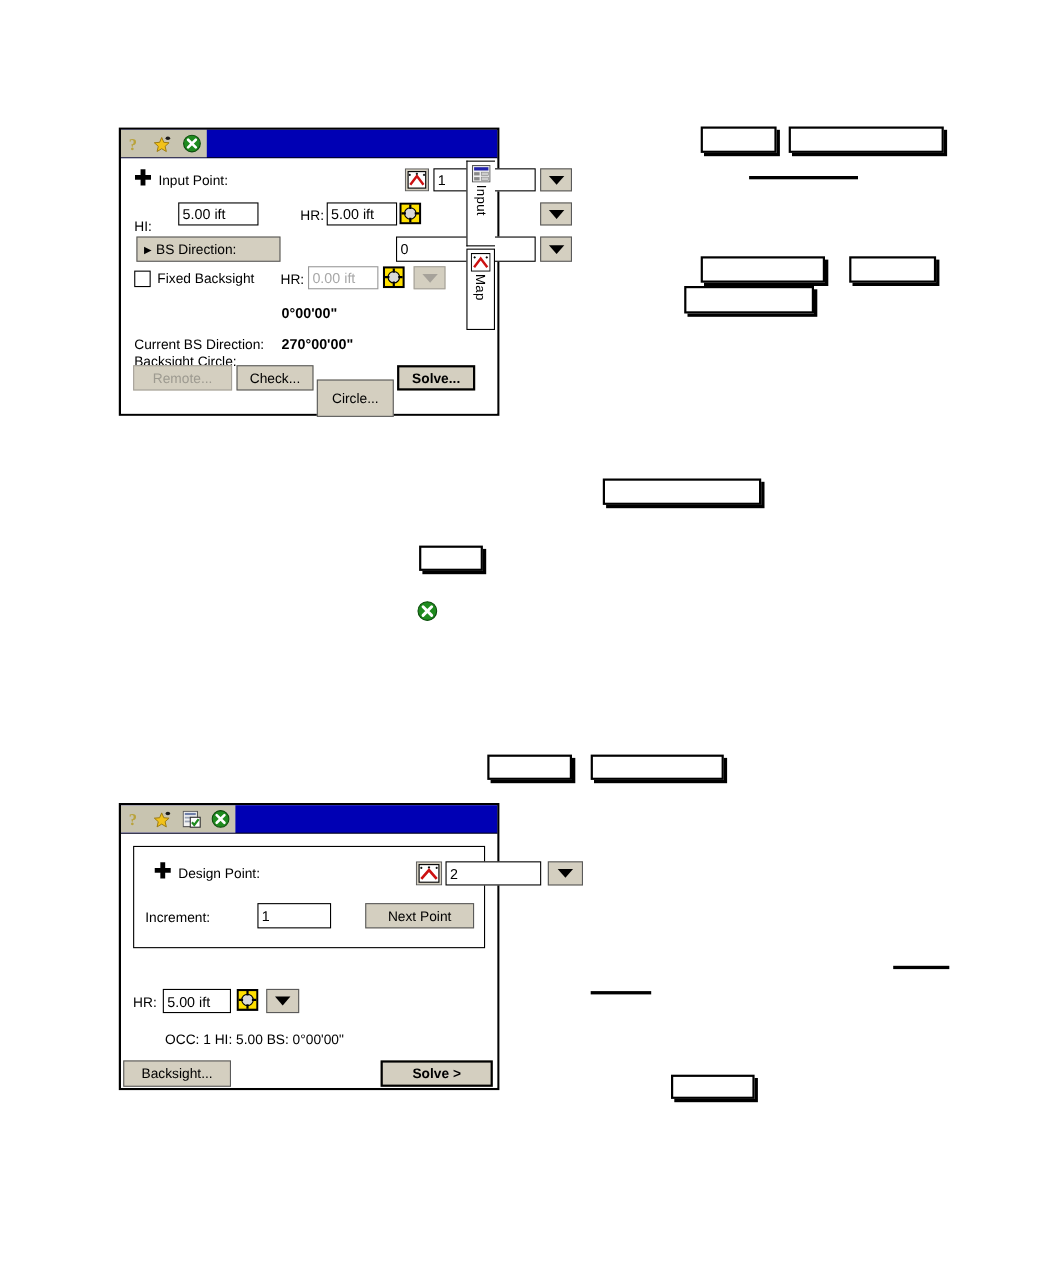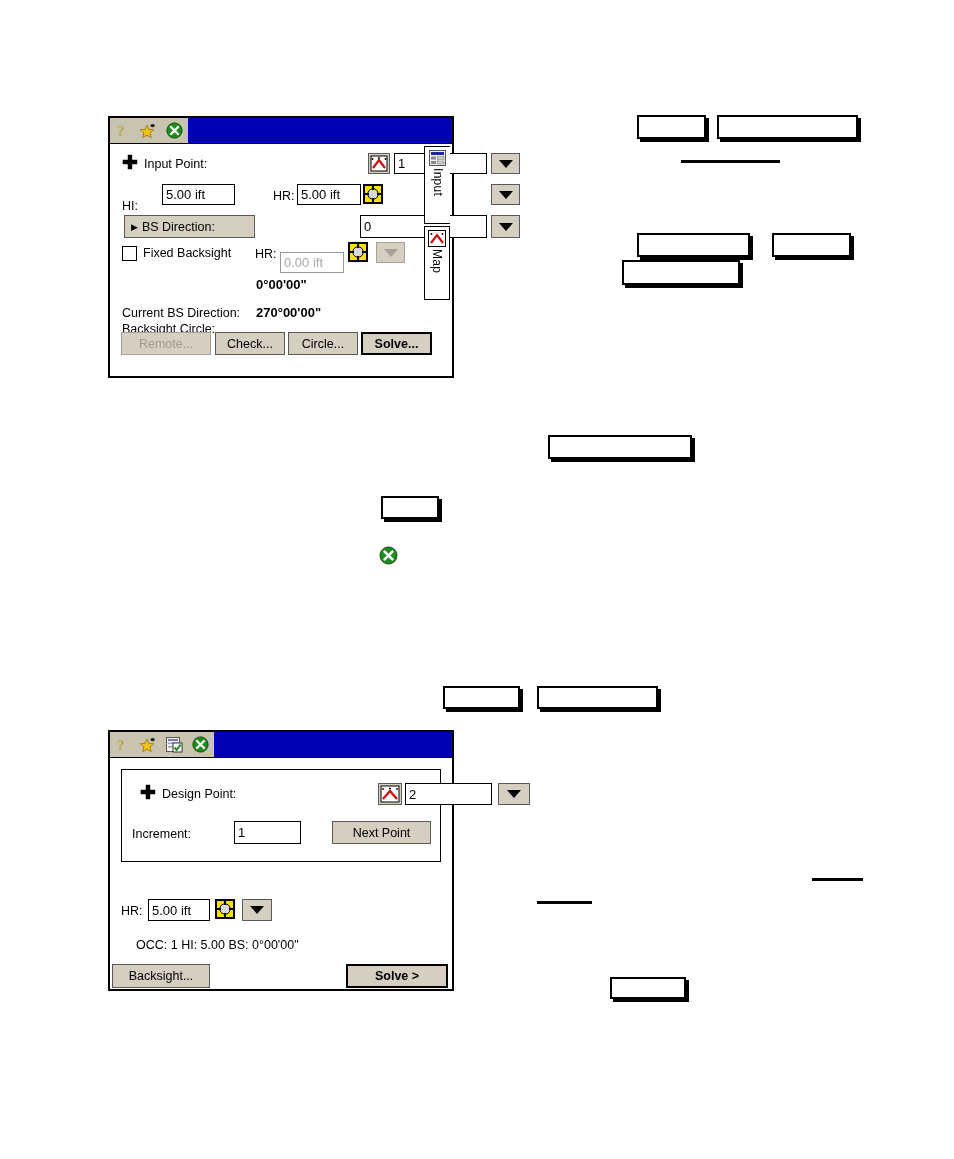--- a/index.html
+++ b/index.html
@@ -123,21 +123,21 @@
       <span>BS Direction:</span>
     </div>
     <div class="tb" style="position:absolute;left:250px;top:71px;width:127px;height:23px;">0</div>
     <div class="dropbtn" style="position:absolute;left:381px;top:71px;width:29px;height:23px;">
       <span class="caret"></span>
     </div>
 
     <span class="chk" style="position:absolute;left:12px;top:102px;"></span>
     <span class="lbl" style="position:absolute;left:33px;top:102px;">Fixed Backsight</span>
     <span class="lbl" style="position:absolute;left:145px;top:103px;">HR:</span>
-    <div class="tb dim" style="position:absolute;left:170px;top:98px;width:64px;height:21px;margin-top:10px;">0.00 ift</div>
+    <div class="tb dim" style="position:absolute;left:170px;top:98px;width:64px;height:21px;">0.00 ift</div>
     <span class="icon" style="position:absolute;left:238px;top:98px;">
       <svg width="20" height="20" viewBox="0 0 20 20">
         <rect x="0" y="0" width="20" height="20" fill="#000"></rect>
         <rect x="2" y="2" width="16" height="16" fill="#ffe000"></rect>
         <circle cx="10" cy="10" r="5.2" fill="#d8d8d8" stroke="#000" stroke-width="1"></circle>
         <path d="M10 2 l0 4 M10 14 l0 4 M2 10 l4 0 M14 10 l4 0" stroke="#000" stroke-width="2"></path>
       </svg>
     </span>
     <div class="dropbtn" style="position:absolute;left:266px;top:98px;width:29px;height:21px;border-color:#a6a29a;">
       <span class="caret dim"></span>
@@ -148,21 +148,21 @@
 
     <span class="lbl" style="position:absolute;left:12px;top:162px;">Current BS Direction:</span>
     <span class="lbl-b" style="position:absolute;left:146px;top:161px;">270°00'00"</span>
 
     <div class="btn disabled" style="position:absolute;left:11px;top:188px;width:90px;height:23px;">
       <span>Remote...</span>
     </div>
     <div class="btn" style="position:absolute;left:105px;top:188px;width:70px;height:23px;text-align:right;">
       <span>Check...</span>
     </div>
-    <div class="btn" style="position:absolute;left:178px;top:188px;width:70px;height:23px;">
+    <div class="btn" style="position:absolute;left:178px;top:201px;width:70px;height:34px;">
       <span>Circle...</span>
     </div>
     <div class="btn def" style="position:absolute;left:251px;top:188px;width:71px;height:23px;font-weight:bold;">
       <span>Solve...</span>
     </div>
 
     <div class="vtab" style="top:2px;height:78px;right:2px;background:#fff;border-right:none;">
       <span class="icon">
         <svg width="17" height="16" viewBox="0 0 17 16">
           <rect x="0.5" y="0.5" width="16" height="15" fill="#f0f0f0" stroke="#555"></rect>
@@ -257,21 +257,21 @@
         <rect x="0" y="0" width="20" height="20" fill="#000"></rect>
         <rect x="2" y="2" width="16" height="16" fill="#ffe000"></rect>
         <circle cx="10" cy="10" r="5.2" fill="#d8d8d8" stroke="#000" stroke-width="1"></circle>
         <path d="M10 2 l0 4 M10 14 l0 4 M2 10 l4 0 M14 10 l4 0" stroke="#000" stroke-width="2"></path>
       </svg>
     </span>
     <div class="dropbtn" style="position:absolute;left:132px;top:141px;width:30px;height:22px;">
       <span class="caret"></span>
     </div>
 
-    <span class="lbl" style="position:absolute;left:26px;top:180px;">OCC: 1  HI: 5.00  BS: 0°00'00"</span>
+    <span class="lbl" style="position:absolute;left:40px;top:180px;">OCC: 1  HI: 5.00  BS: 0°00'00"</span>
 
     <div class="btn" style="position:absolute;left:2px;top:206px;width:98px;height:24px;">
       <span>Backsight...</span>
     </div>
     <div class="btn def" style="position:absolute;left:236px;top:206px;width:102px;height:24px;font-weight:bold;">
       <span>Solve &gt;</span>
     </div>
   </div>
 </div>
 

